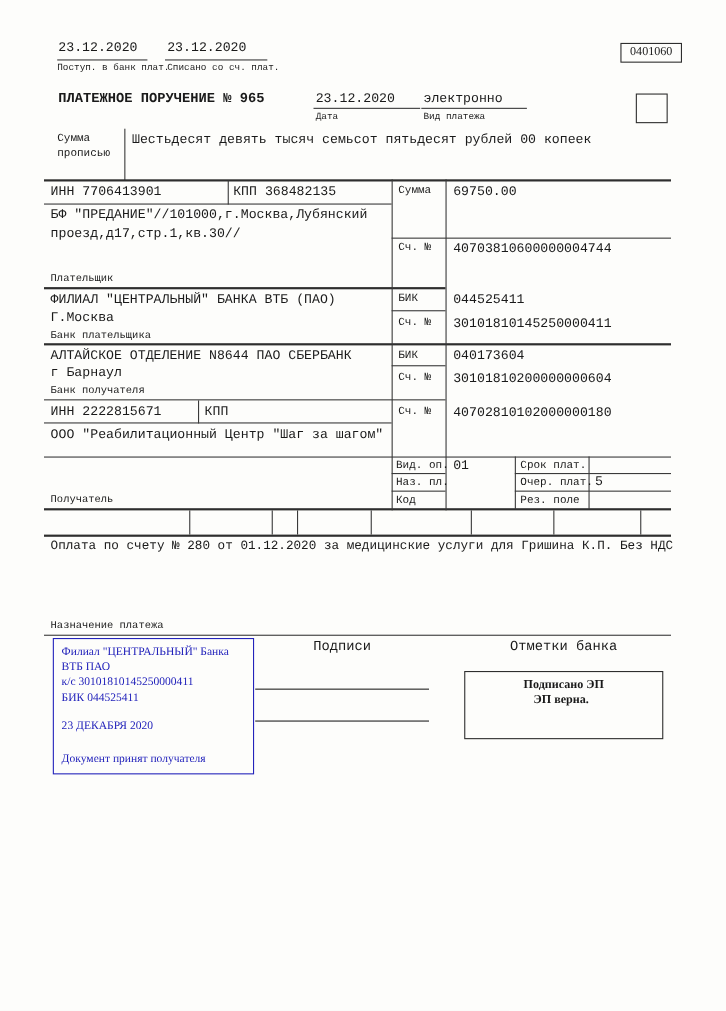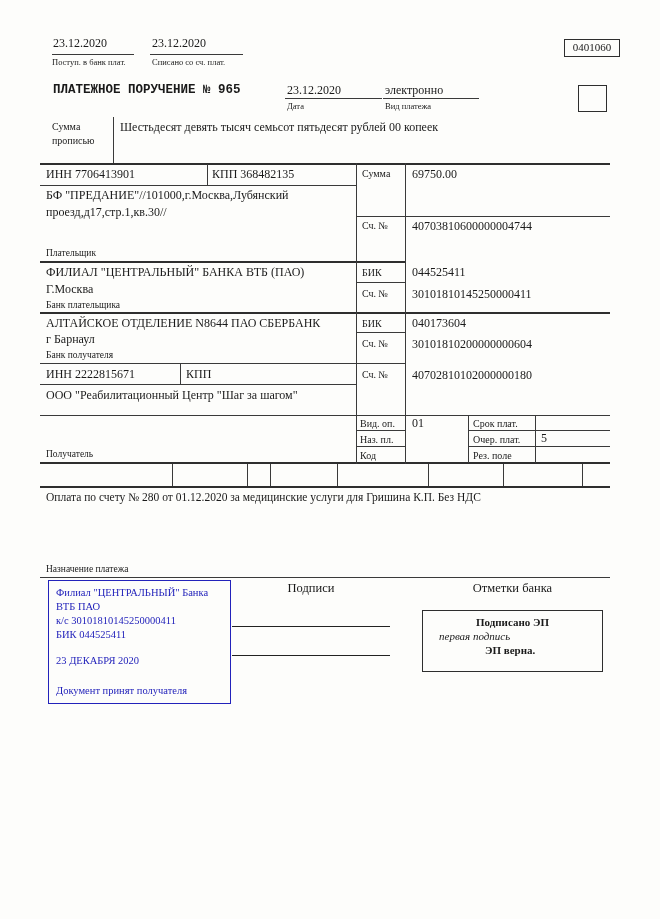--- a/index.html
+++ b/index.html
@@ -1,21 +1,21 @@
 <!DOCTYPE html>
 <html style="--stamp: #2323bb;"><head>
 <meta charset="utf-8">
 <style>
   html,body{margin:0;padding:0;background:#e8e8e8;}
   .page{
     position:relative;width:660px;height:919px;background:#fdfdfb;
     font-family:"Liberation Serif","DejaVu Serif",serif;color:#1a1a1a;
     overflow:hidden;margin:0 auto;
   }
-  .t{position:absolute;white-space:nowrap;font-size:12px;line-height:1.1;}
+  .t{position:absolute;white-space:nowrap;font-size:12px;line-height:1.1;font-family:Liberation Mono, monospace;}
   .wrap{white-space:normal;}
   .sans{font-family:Liberation Mono, monospace;}
   .b{font-weight:bold;}
   .i{font-style:italic;}
   .sm{font-size:8.5px;}          
   .lbl{font-size:9.5px;}         
   .cell{font-size:10px;}         
   .v{font-size:12px;}            
   .hl{position:absolute;height:1px;background:#3a3a3a;}
   .hl2{position:absolute;height:2px;background:#2e2e2e;}
@@ -153,17 +153,16 @@
     <div>Филиал "ЦЕНТРАЛЬНЫЙ" Банка</div>
     <div>ВТБ ПАО</div>
     <div>к/с 30101810145250000411</div>
     <div>БИК 044525411</div>
     <div style="margin-top:13px">23 ДЕКАБРЯ 2020</div>
     <div style="position:absolute;left:7px;bottom:5px">Документ принят получателя</div>
   </div>
 
   <div class="esign">
     <div class="b center">Подписано ЭП</div>
-    <div class="i" style="padding-left:16px">первая подпись</div>
     <div class="b" style="padding-left:62px">ЭП верна.</div>
   </div>
 
 </div>
 
 </body></html>

